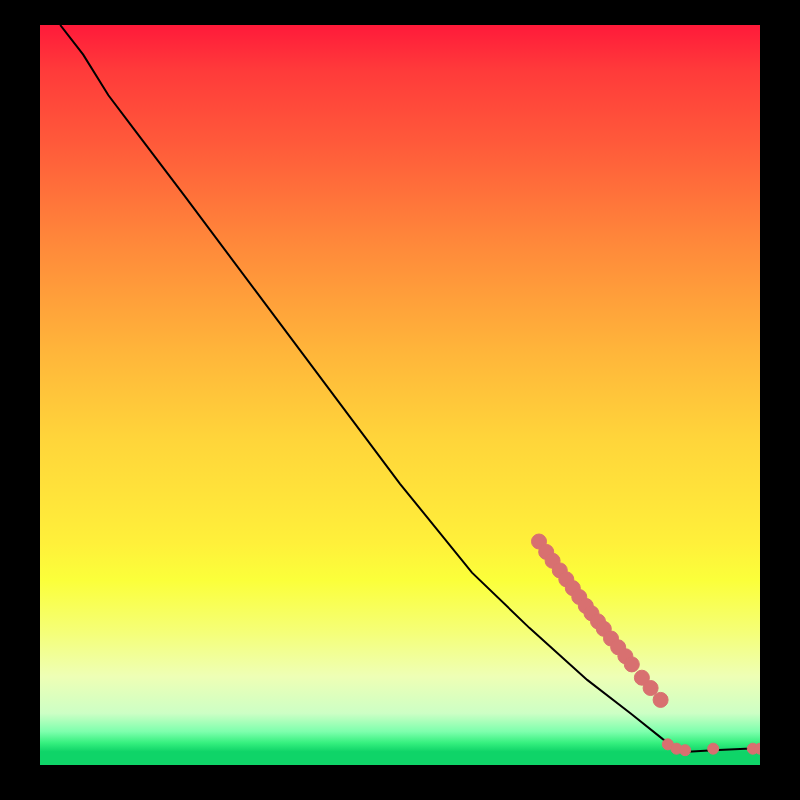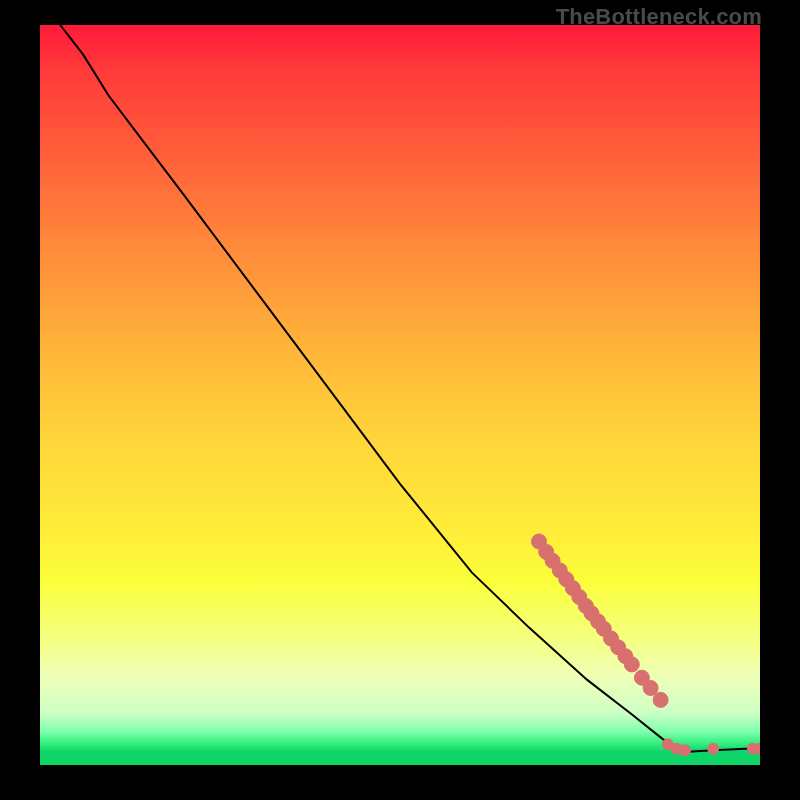--- a/index.html
+++ b/index.html
@@ -72,21 +72,20 @@
   }
   .pt-big {
     fill: #d87070;
     stroke: #d87070;
   }
 </style>
 </head>
 <body>
 
 <div class="frame">
-  <div class="watermark">TheBottleneck.com</div>
   <div class="plot-area">
     <svg class="overlay" viewBox="0 0 720 740" preserveAspectRatio="none">
       <path id="curve-path" class="curve" d="M20.2 0.0 L43.2 29.6 L68.4 70.3 L93.6 103.6 L144.0 170.2 L216.0 266.4 L288.0 362.6 L360.0 458.8 L432.0 547.6 L489.6 603.1 L547.2 654.9 L590.4 688.2 L622.8 714.1 L637.2 723.7 L648.0 726.7 L673.2 725.2 L705.6 723.7 L720.0 723.7"></path>
       <g id="cluster-pts">
           <circle cx="499.0" cy="516.5" r="7.5" class="pt-big"></circle>
           <circle cx="506.2" cy="526.9" r="7.5" class="pt-big"></circle>
           <circle cx="512.6" cy="535.8" r="7.5" class="pt-big"></circle>
           <circle cx="519.8" cy="545.4" r="7.5" class="pt-big"></circle>
           <circle cx="526.3" cy="554.3" r="7.5" class="pt-big"></circle>
           <circle cx="532.8" cy="563.1" r="7.5" class="pt-big"></circle>

